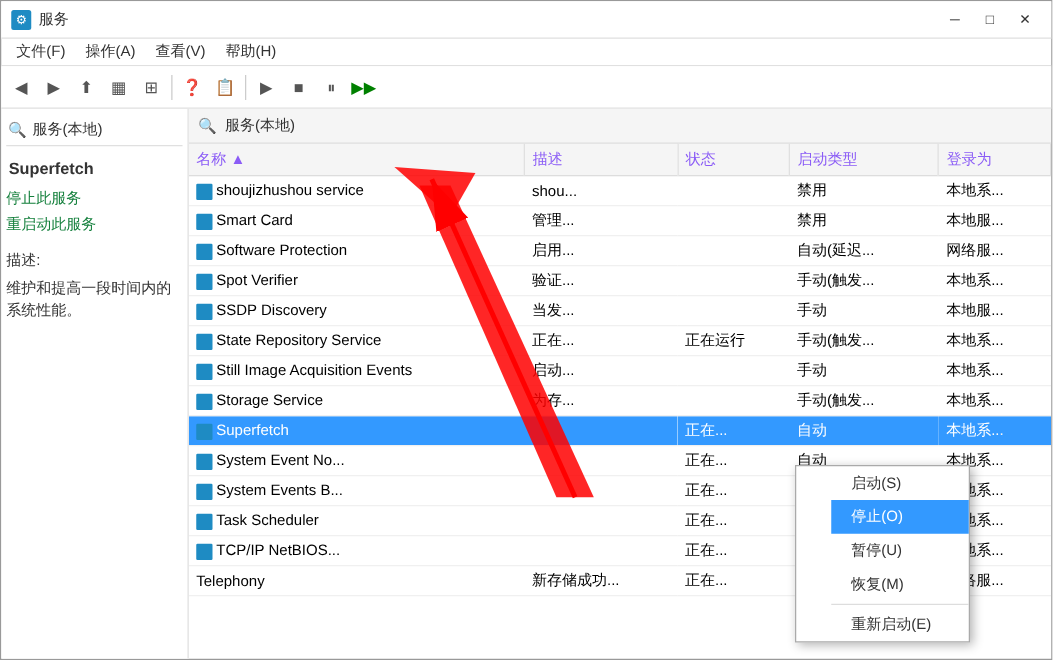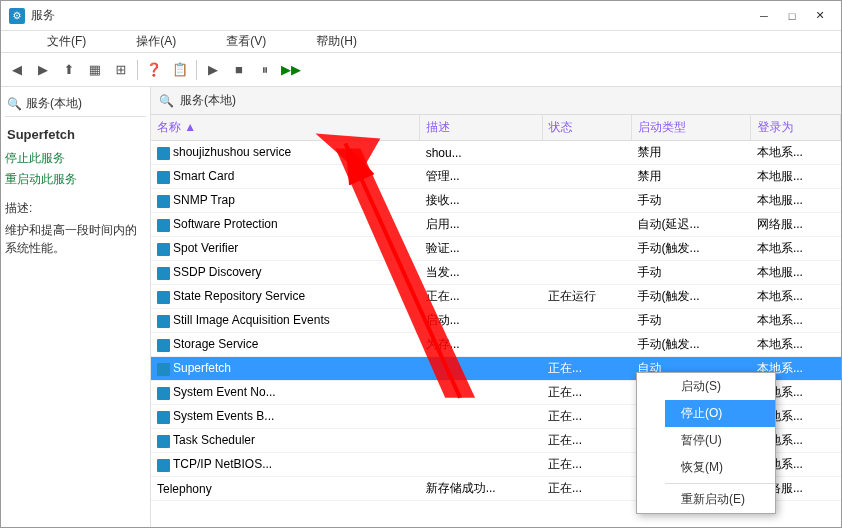--- a/index.html
+++ b/index.html
@@ -62,21 +62,20 @@
       display: flex;
       align-items: center;
       padding: 0 4px;
       border-bottom: 1px solid #e0e0e0;
     }
     .menu-item {
       padding: 2px 8px;
       cursor: pointer;
       font-size: 12px;
       color: #333;
-      margin-left: 34px;
     }
     .toolbar {
       height: 34px;
       display: flex;
       align-items: center;
       padding: 0 4px;
       border-bottom: 1px solid #e0e0e0;
       gap: 2px;
       background: #fff;
       position: relative;
@@ -310,27 +309,20 @@
                 <td>本地系...</td>
               </tr>
               <tr>
                 <td><span style="display: inline-block; width: 13px; height: 13px; background: rgb(30, 139, 195); border-radius: 1px; margin-right: 3px; vertical-align: middle;"></span>Smart Card</td>
                 <td>管理...</td>
                 <td></td>
                 <td>禁用</td>
                 <td>本地服...</td>
               </tr>
               <tr>
-                <td><span style="display: inline-block; width: 13px; height: 13px; background: rgb(30, 139, 195); border-radius: 1px; margin-right: 3px; vertical-align: middle;"></span>SNMP Trap</td>
-                <td>接收...</td>
-                <td></td>
-                <td>手动</td>
-                <td>本地服...</td>
-              </tr>
-              <tr>
                 <td><span style="display: inline-block; width: 13px; height: 13px; background: rgb(30, 139, 195); border-radius: 1px; margin-right: 3px; vertical-align: middle;"></span>Software Protection</td>
                 <td>启用...</td>
                 <td></td>
                 <td>自动(延迟...</td>
                 <td>网络服...</td>
               </tr>
               <tr>
                 <td><span style="display: inline-block; width: 13px; height: 13px; background: rgb(30, 139, 195); border-radius: 1px; margin-right: 3px; vertical-align: middle;"></span>Spot Verifier</td>
                 <td>验证...</td>
                 <td></td>

